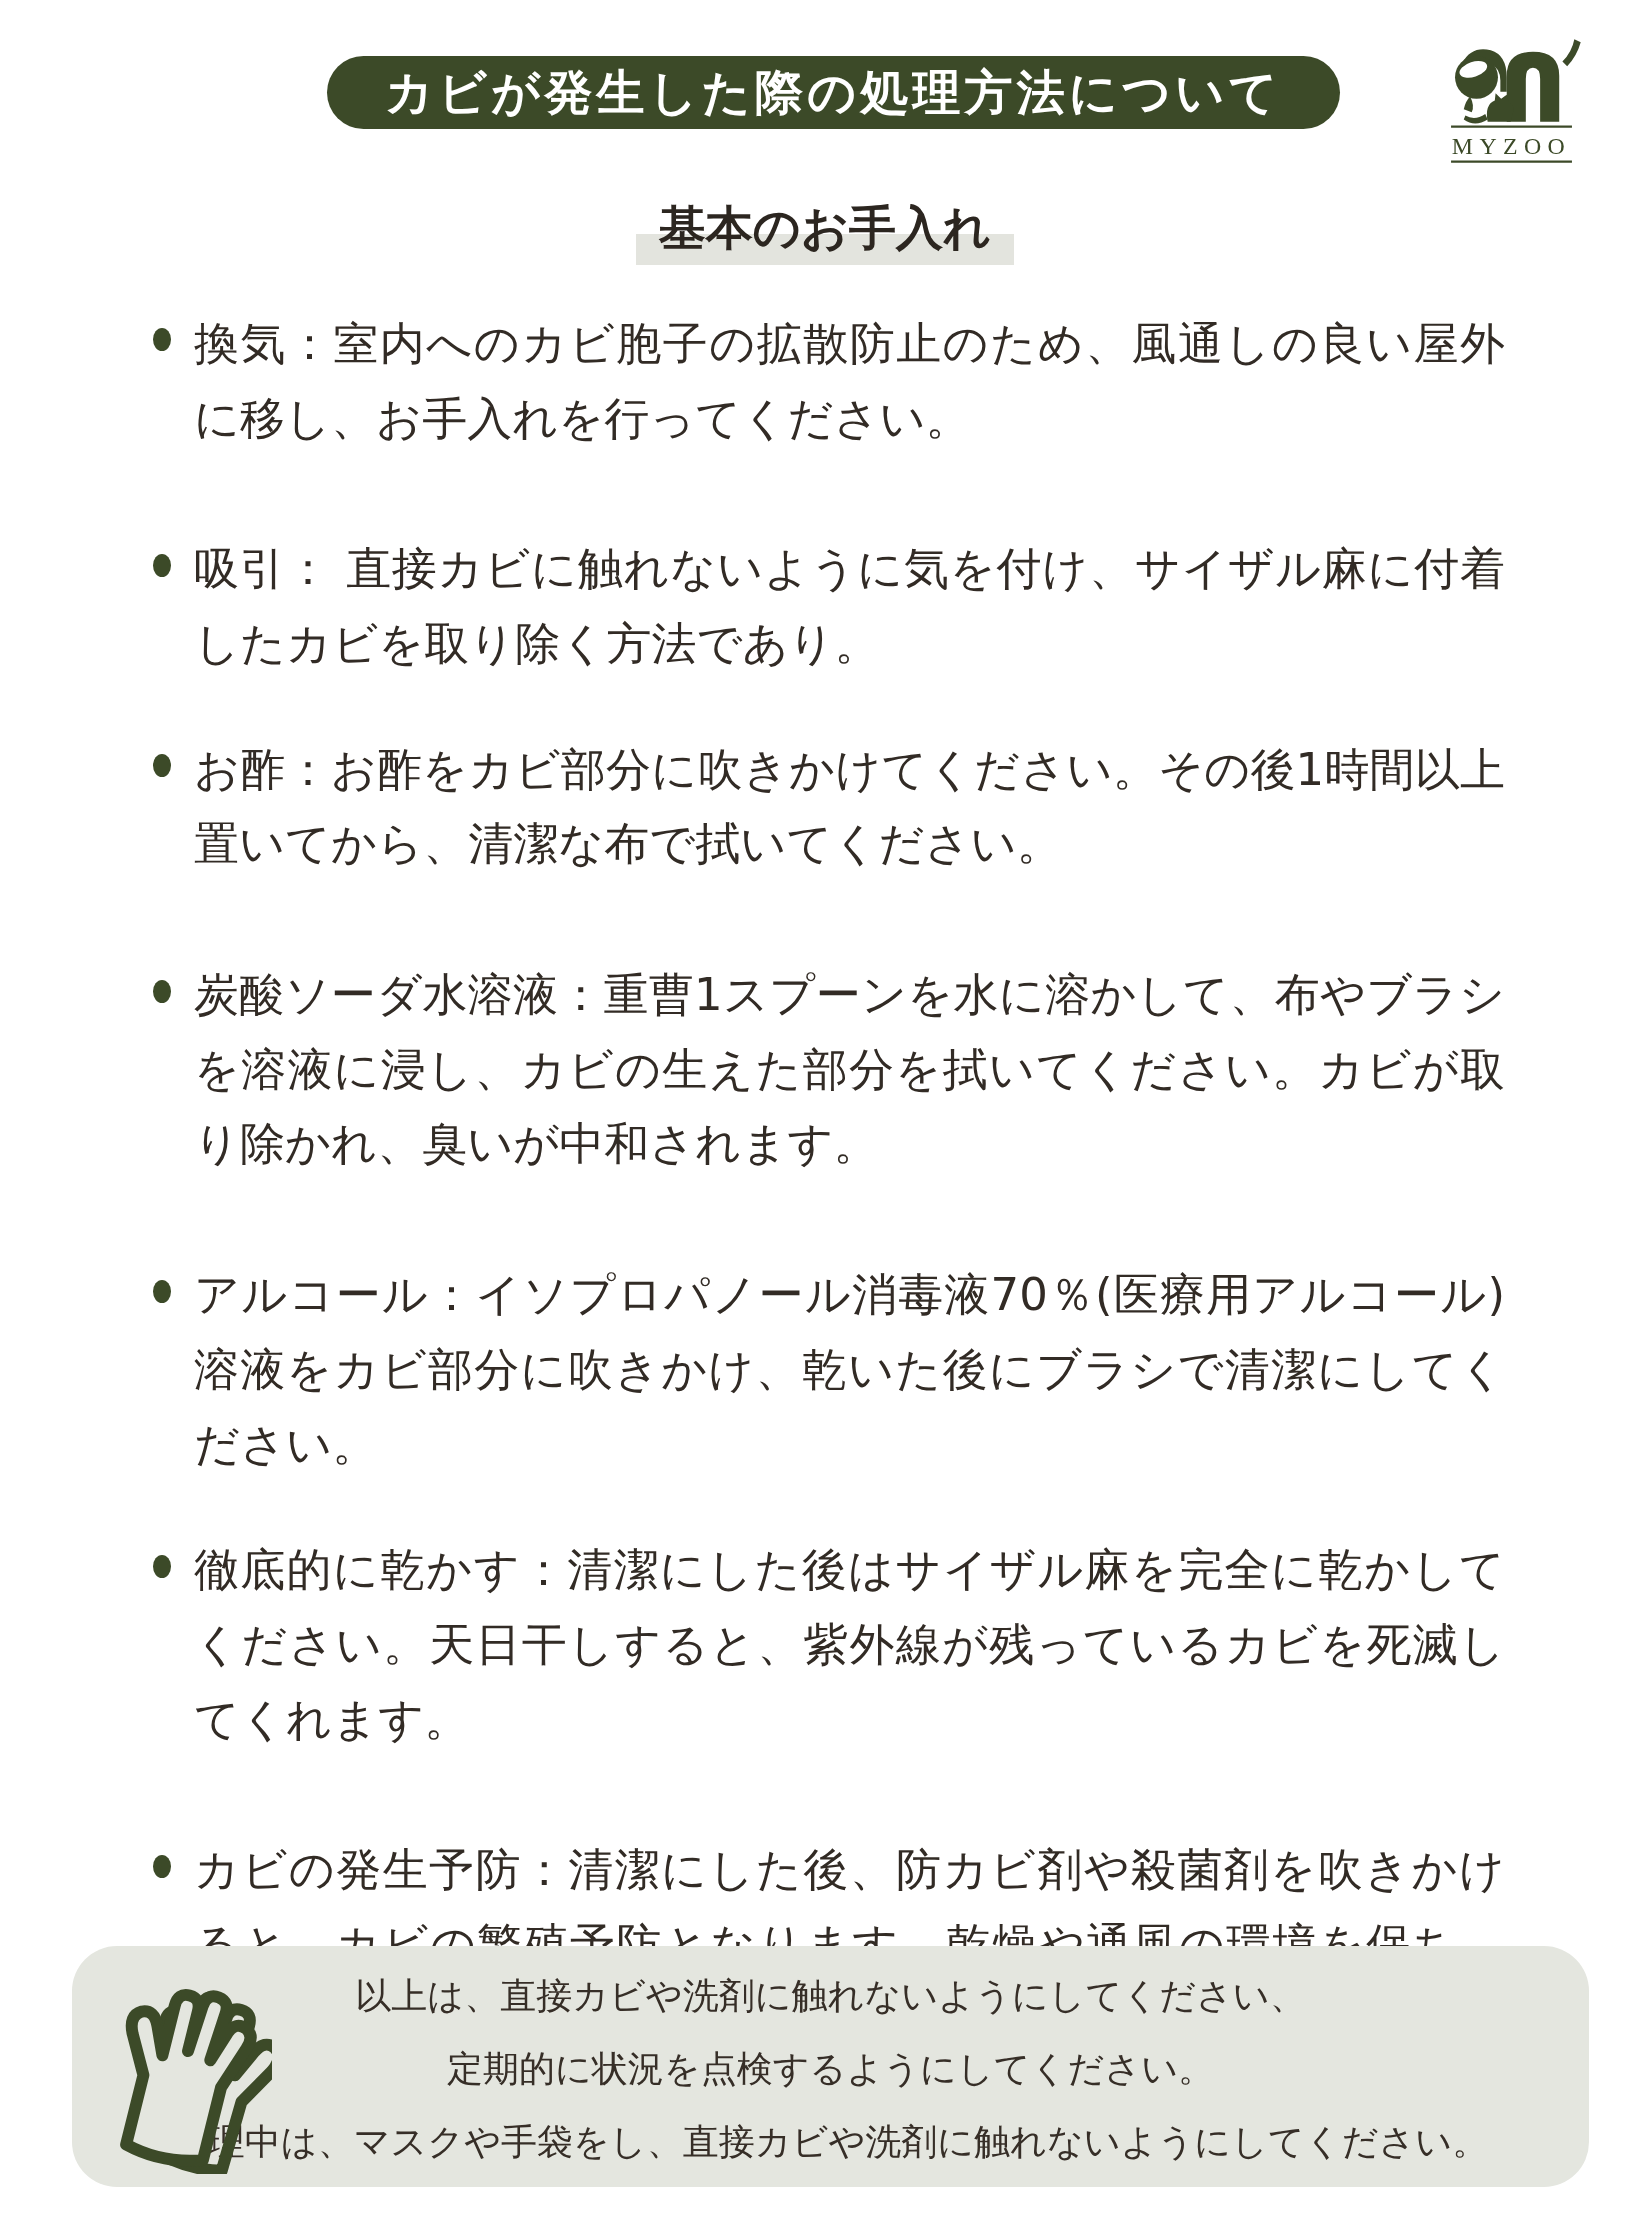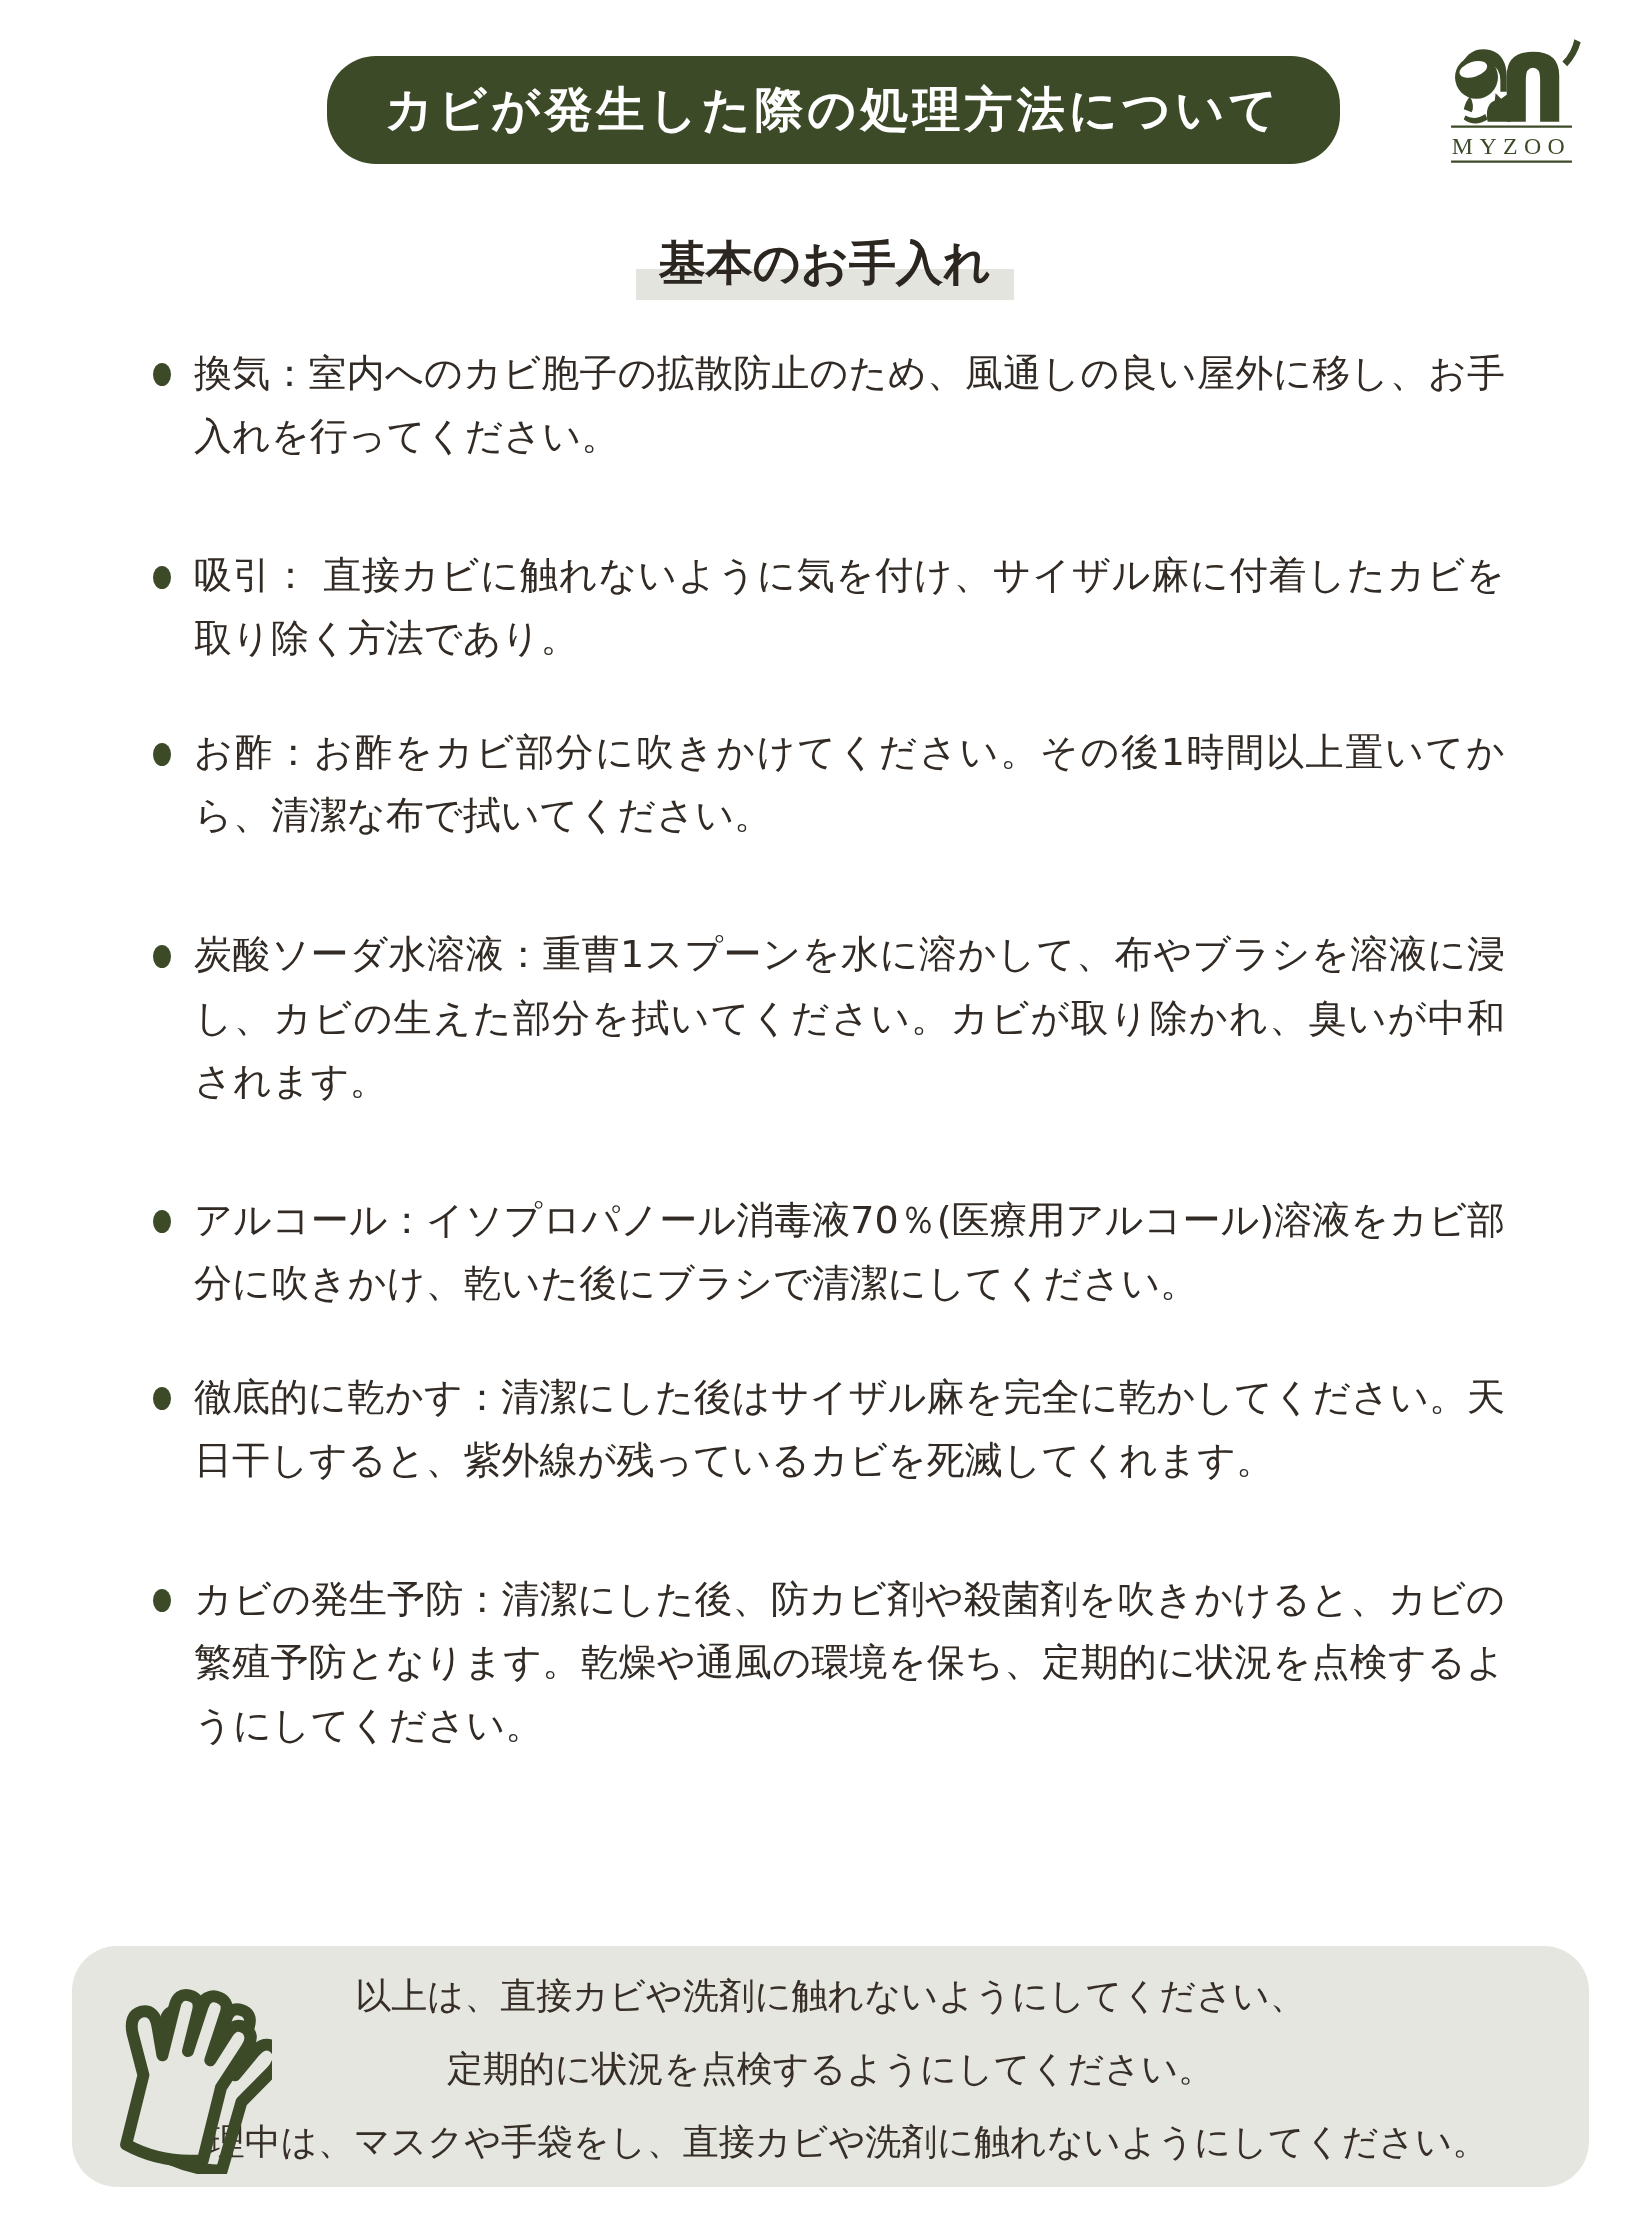--- a/index.html
+++ b/index.html
@@ -21,21 +21,21 @@
   .header{
     position:relative;
     padding-top:56px;
     display:flex;
     justify-content:center;
   }
   .title-banner{
     background:var(--green);
     color:#ffffff;
     border-radius:49px;
-    height:108px;
+    height:73px;
     min-width:915px;
     display:flex;align-items:center;justify-content:center;
     padding:0 58px;
     font-size:48px;
     font-weight:700;
     letter-spacing:4.1px;
     margin-left:16.5px;
   }
   .logo{
     position:absolute;
@@ -60,21 +60,21 @@
     padding:0 23px 10px 23px;
   }
   .bullets{
     list-style:none;
     margin:51px 145px 0 153px;
   }
   .bullet{
     position:relative;
     padding-left:41px;
     margin-bottom:76px;
-    font-size:38px;
+    font-size:45px;
     line-height:1.66;
     text-align:justify;
     text-justify:inter-character;
   }
   .bullet:last-child{ margin-bottom:0; }
   .dot{
     position:absolute;
     left:0; top:21.4px;
     width:18px; height:23px;
     border-radius:50%;

